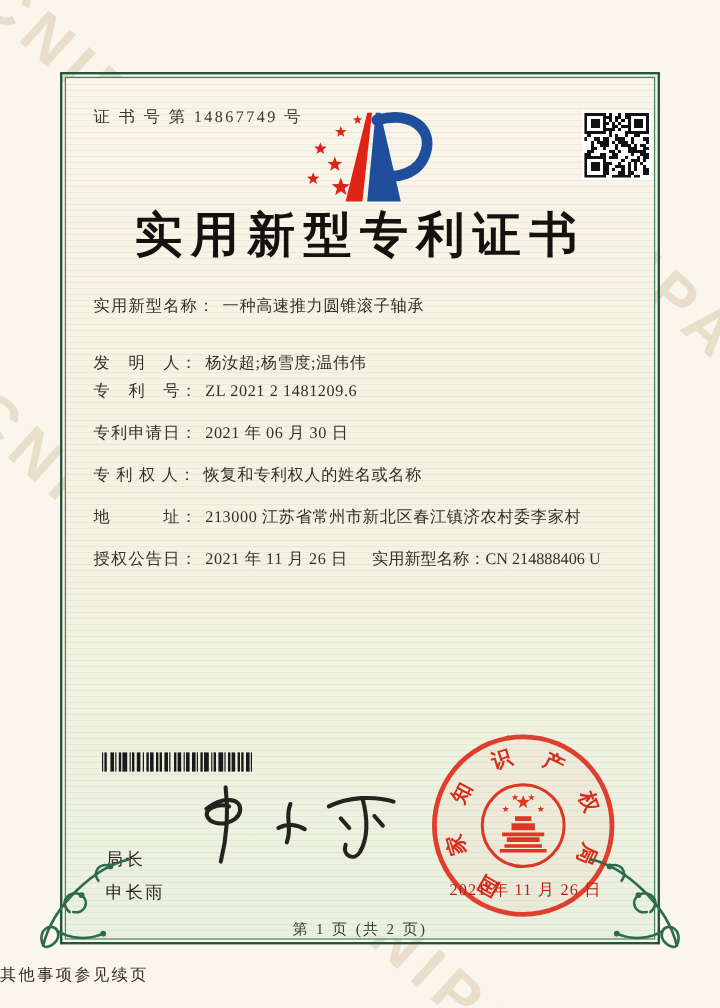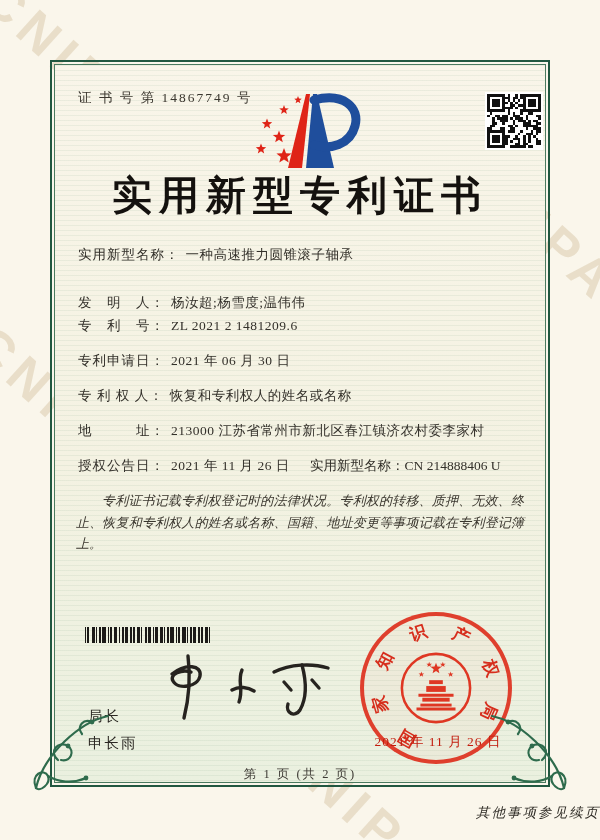--- a/index.html
+++ b/index.html
@@ -71,21 +71,21 @@
   .seal-char{
     position:absolute;left:50%;top:50%;font-size:17px;font-weight:bold;
     color:rgba(213,35,18,0.95);z-index:2;
   }
   .seal-emblem{position:absolute;left:50%;top:50%;transform:translate(-50%,-50%);z-index:1;}
   .seal-date{
     position:absolute;left:352px;top:733px;width:172px;text-align:center;
     font-size:13.5px;color:#c21d0e;z-index:6;letter-spacing:1px;
   }
   .page-num{position:absolute;left:0;top:766px;width:100%;text-align:center;font-size:12.5px;z-index:4;color:#3c3933;letter-spacing:2px;}
-  .cont-note{position:absolute;left:0;top:804px;width:100%;text-align:right;font-size:13.5px;z-index:4;color:#2f2c26;font-style:italic;letter-spacing:2px;}
+  .cont-note{position:absolute;left:0;top:804px;width:100%;text-align:left;font-size:13.5px;z-index:4;color:#2f2c26;letter-spacing:2px;}
 </style>
 </head>
 <body>
 
 <div class="watermark" style="left:-34px;top:26px;">CNIPA</div>
 <div class="watermark" style="left:438px;top:196px;">CNIPA</div>
 <div class="watermark" style="left:-44px;top:372px;">CNIPA</div>
 <div class="watermark" style="left:176px;top:540px;color:rgba(205,185,148,0.22);">CNIPA</div>
 <div class="watermark" style="left:258px;top:778px;">CNIPA</div>
 
@@ -314,21 +314,20 @@
   <span class="lab">地　　　址：</span><span class="val">213000 江苏省常州市新北区春江镇济农村委李家村</span>
 </div>
 <div class="field-row row-6">
   <span class="lab">授权公告日：</span><span class="val">2021 年 11 月 26 日</span>
 </div>
 <div class="field-inline">
   <span class="lab">实用新型名称：</span><span class="val">CN 214888406 U</span>
 </div>
 
 <div class="body-text">
-  <p>专利证书记载专利权登记时的法律状况。专利权的转移、质押、无效、终止、恢复和专利权人的姓名或名称、国籍、地址变更等事项记载在专利登记簿上。</p>
 </div>
 
 <div class="barcode" id="barcode">
     <i style="width: 1.2px; margin-right: 1.1px;"></i>
     <i style="width: 2.2px; margin-right: 2.1px;"></i>
     <i style="width: 3.2px; margin-right: 1.1px;"></i>
     <i style="width: 1.2px; margin-right: 2.1px;"></i>
     <i style="width: 2.2px; margin-right: 1.1px;"></i>
     <i style="width: 3.2px; margin-right: 2.1px;"></i>
     <i style="width: 1.2px; margin-right: 1.1px;"></i>

